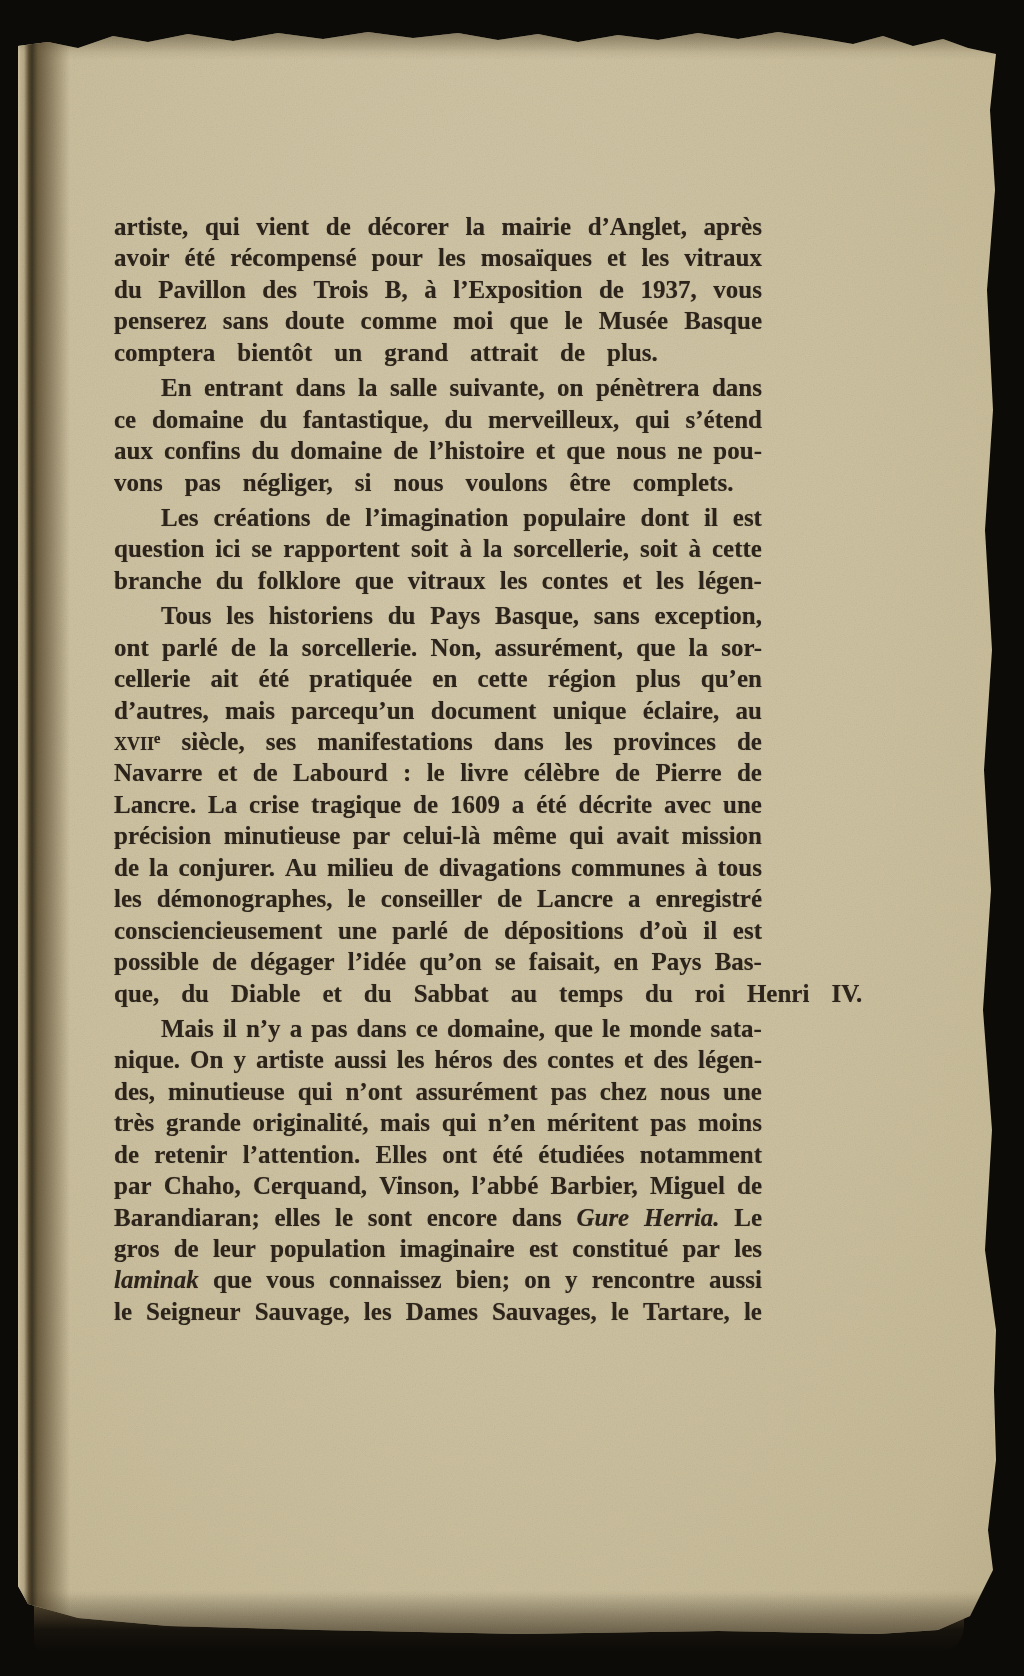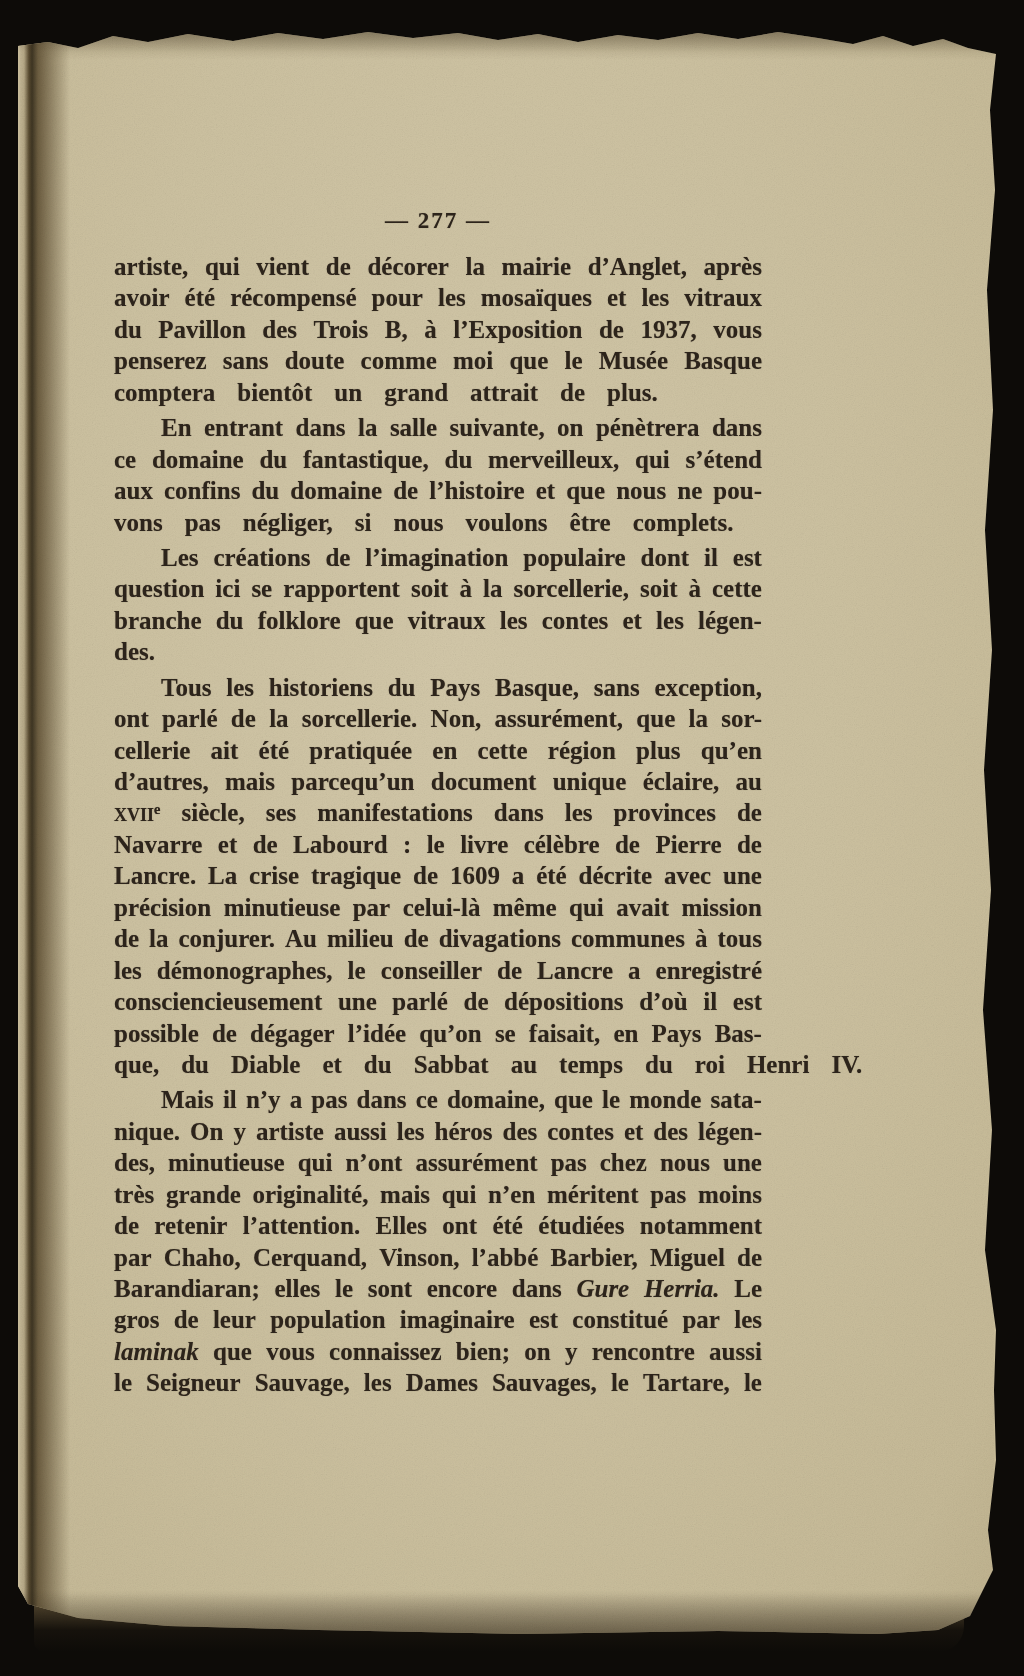--- a/index.html
+++ b/index.html
@@ -71,21 +71,20 @@
 
 <div class="page-stack"></div>
 
 <div class="page">
   <div class="edge-strips"></div>
   <div class="top-shade"></div>
   <div class="bottom-curl"></div>
 </div>
 
 <div class="content">
-  <div class="pageno">— 277 —</div>
   <div class="textblock" id="text-block">
       <div class="paragraph">
         <div class="line">
           <span class="w">artiste,</span>
           <span class="w">qui</span>
           <span class="w">vient</span>
           <span class="w">de</span>
           <span class="w">décorer</span>
           <span class="w">la</span>
           <span class="w">mairie</span>
@@ -210,23 +209,20 @@
           <span class="w">branche</span>
           <span class="w">du</span>
           <span class="w">folklore</span>
           <span class="w">que</span>
           <span class="w">vitraux</span>
           <span class="w">les</span>
           <span class="w">contes</span>
           <span class="w">et</span>
           <span class="w">les</span>
           <span class="w">légen-</span>
-        </div>
-        <div class="line no-just">
-          <span class="w">des.</span>
         </div>
       </div>
       <div class="paragraph">
         <div class="line indent">
           <span class="w">Tous</span>
           <span class="w">les</span>
           <span class="w">historiens</span>
           <span class="w">du</span>
           <span class="w">Pays</span>
           <span class="w">Basque,</span>

